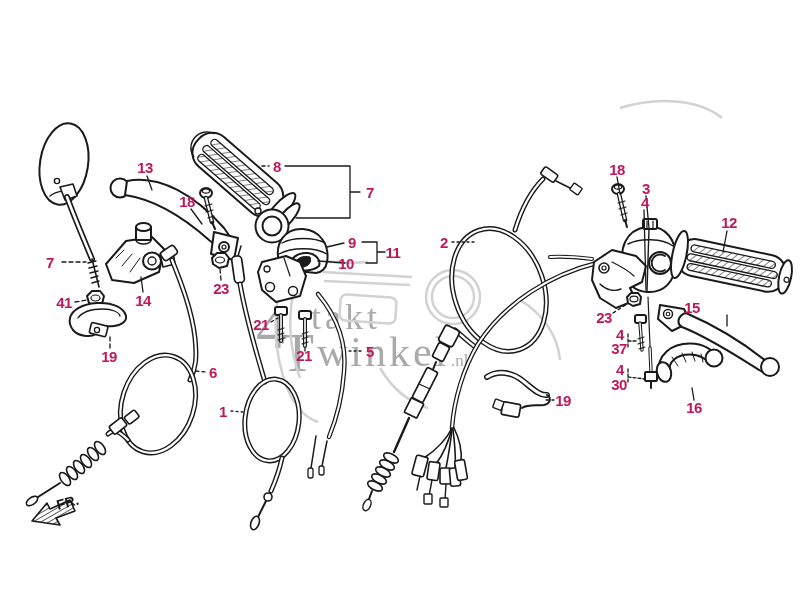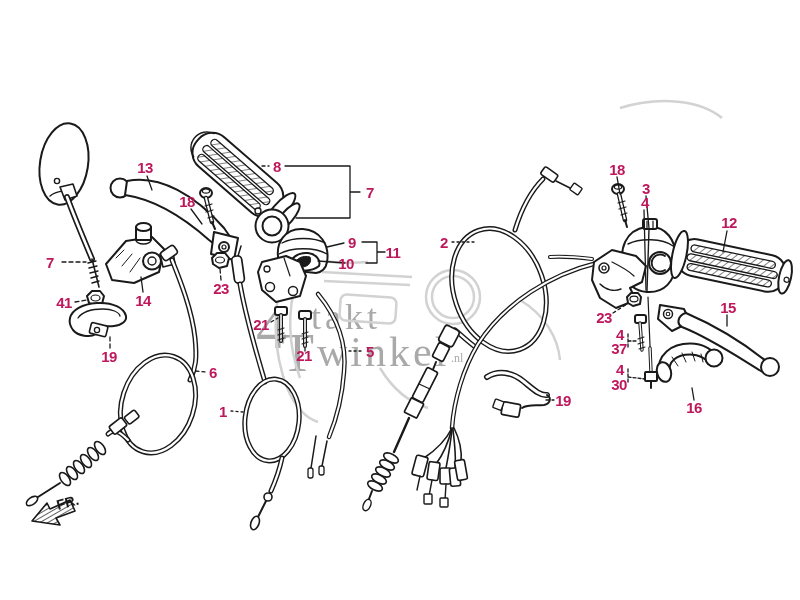--- a/index.html
+++ b/index.html
@@ -7,21 +7,21 @@
         font-family:"Liberation Sans",sans-serif;}
   #art{position:absolute;left:0;top:0;}
   .co{position:absolute;transform:translate(-50%,-50%);font:bold 15px "Liberation Sans",sans-serif;
       color:#be185d;letter-spacing:-0.5px;white-space:nowrap;}
   .wm{position:absolute;color:#9b9b9b;font-family:"Liberation Serif",serif;line-height:1;
       white-space:nowrap;opacity:.85;}
   .wm4 {font-size:62px;left:256px;top:296px;}
   .wmt {font-size:36px;left:311px;top:299px;letter-spacing:4px;}
   .wmT {font-size:54px;left:281px;top:326px;}
   .wmw {font-size:42px;left:317px;top:331px;letter-spacing:3px;}
-  .wmnl{font-size:12px;left:451px;top:352px;}
+  .wmnl{font-size:17px;left:451px;top:352px;}
 </style>
 </head>
 <body>
 
 <div id="page">
 
   <div class="wm wm4">4</div>
   <div class="wm wmt">takt</div>
   <div class="wm wmT">T</div>
   <div class="wm wmw">winkel</div>
@@ -385,15 +385,15 @@
   <div class="co" style="left:563px;top:400px">19</div>
   <div class="co" style="left:617px;top:169px">18</div>
   <div class="co" style="left:646px;top:188px">3</div>
   <div class="co" style="left:645px;top:202px">4</div>
   <div class="co" style="left:729px;top:222px">12</div>
   <div class="co" style="left:604px;top:317px">23</div>
   <div class="co" style="left:620px;top:334px">4</div>
   <div class="co" style="left:619px;top:348px">37</div>
   <div class="co" style="left:620px;top:369px">4</div>
   <div class="co" style="left:619px;top:384px">30</div>
-  <div class="co" style="left:728px;top:307px">15</div>
+  <div class="co" style="left:692px;top:307px">15</div>
   <div class="co" style="left:694px;top:407px">16</div>
 </div>
 
 </body></html>

